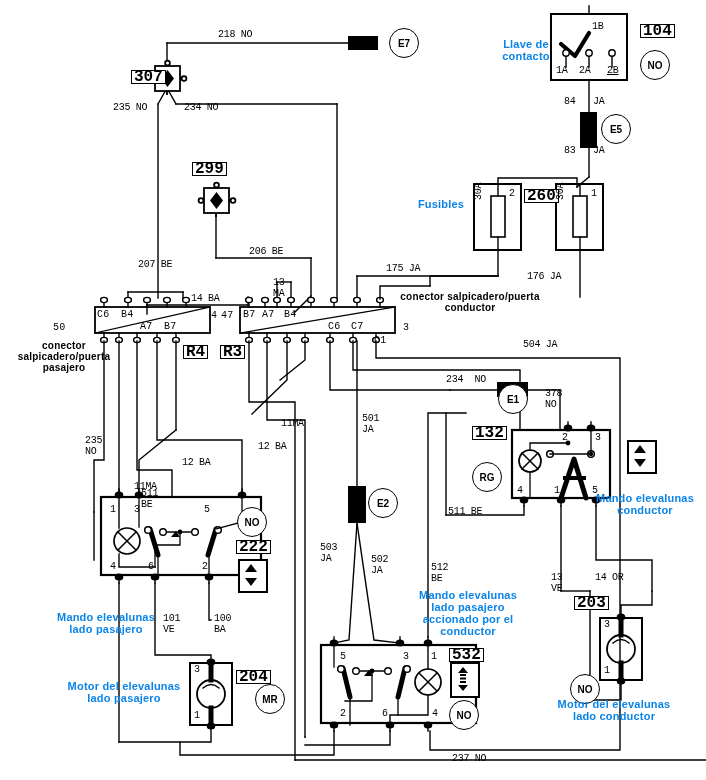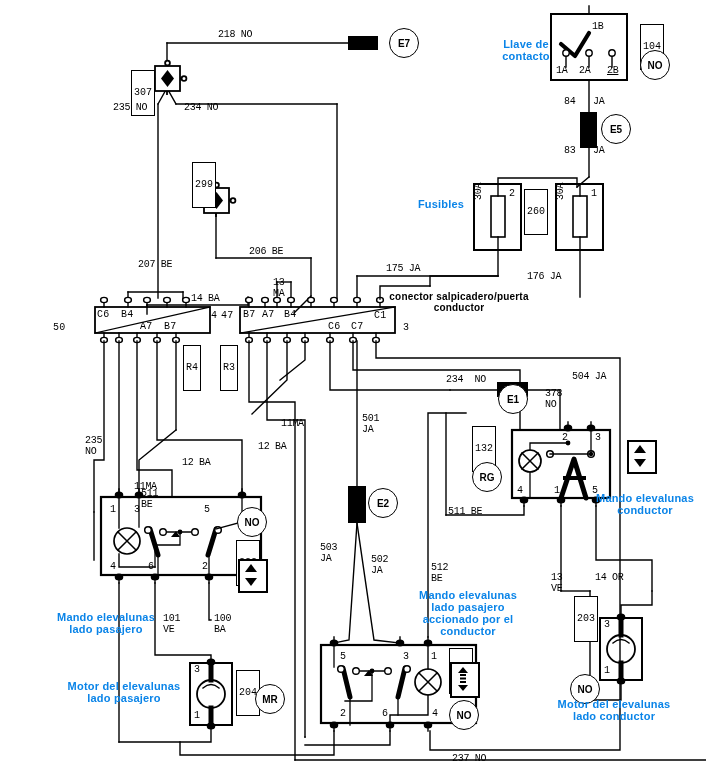--- a/index.html
+++ b/index.html
@@ -6,22 +6,22 @@
   body{font-family:"Liberation Sans",sans-serif;}
   #stage{position:relative;width:706px;height:780px;background:#fff;overflow:hidden;}
   #stage svg{position:absolute;left:0;top:0;}
   .lbl{position:absolute;font-family:"Liberation Sans",sans-serif;font-size:10px;color:#000;
        white-space:pre;line-height:11px;letter-spacing:0.2px;}
   .lbl.mono{font-family:"Liberation Mono",monospace;font-size:10px;letter-spacing:-0.3px;}
   .lbl.blue{color:#0a84e8;font-weight:bold;font-size:11px;line-height:12px;text-align:center;}
   .lbl.blk{font-weight:bold;font-size:10px;line-height:11px;text-align:center;}
   .lbl.pin{font-family:"Liberation Mono",monospace;font-size:10px;}
   .boxnum{position:absolute;border:1.6px solid #000;background:#fff;
-          font-family:"Liberation Mono",monospace;font-size:10px;font-weight:normal;
-          color:#000;padding:16px 2px;line-height:12px;letter-spacing:0px;}
+          font-family:"Liberation Mono",monospace;font-size:16px;font-weight:bold;
+          color:#000;padding:0px 2px;line-height:12px;letter-spacing:0px;}
   .circ{position:absolute;border:1.8px solid #000;border-radius:50%;background:#fff;
         font-family:"Liberation Sans",sans-serif;font-weight:bold;font-size:10px;
         display:flex;align-items:center;justify-content:center;color:#000;}
 </style>
 </head>
 <body>
 
 <div id="stage">
 
 <svg width="706" height="780" viewBox="0 0 706 780">
@@ -359,22 +359,25 @@
 lado pasajero</div>
 <div class="lbl blue" style="left:416px;top:589px;width:104px;">Mando elevalunas
 lado pasajero
 accionado por el
 conductor</div>
 <div class="lbl blue" style="left:62px;top:680px;width:124px;">Motor del elevalunas
 lado pasajero</div>
 <div class="lbl blue" style="left:552px;top:698px;width:124px;">Motor del elevalunas
 lado conductor</div>
 
-<div class="lbl blk" style="left:374px;top:291px;width:170px;">conector salpicadero/puerta
+<div class="lbl blk" style="left:385px;top:291px;width:170px;">conector salpicadero/puerta
 conductor</div>
+<div class="lbl blk" style="left:8px;top:340px;width:112px;">conector
+salpicadero/puerta
+pasajero</div>
 
 <div class="lbl mono" style="left:592px;top:21px;">1B</div>
 <div class="lbl mono" style="left:556px;top:65px;">1A</div>
 <div class="lbl mono" style="left:579px;top:65px;">2A</div>
 <div class="lbl mono" style="left:607px;top:65px;text-decoration:underline;">2B</div>
 
 <div class="lbl mono" style="left:509px;top:188px;">2</div>
 <div class="lbl mono" style="left:591px;top:188px;">1</div>
 <div class="lbl mono" style="left:473px;top:200px;transform:rotate(-90deg);transform-origin:left top;">30A</div>
 <div class="lbl mono" style="left:555px;top:200px;transform:rotate(-90deg);transform-origin:left top;">30A</div>
@@ -386,21 +389,21 @@
 <div class="lbl pin" style="left:140px;top:321px;">A7</div>
 <div class="lbl pin" style="left:164px;top:321px;">B7</div>
 
 <div class="lbl pin" style="left:221px;top:310px;">47</div>
 <div class="lbl pin" style="left:403px;top:322px;">3</div>
 <div class="lbl pin" style="left:243px;top:309px;">B7</div>
 <div class="lbl pin" style="left:262px;top:309px;">A7</div>
 <div class="lbl pin" style="left:284px;top:309px;">B4</div>
 <div class="lbl pin" style="left:328px;top:321px;">C6</div>
 <div class="lbl pin" style="left:351px;top:321px;">C7</div>
-<div class="lbl pin" style="left:374px;top:310px;text-align:right;">C1</div>
+<div class="lbl pin" style="left:374px;top:335px;text-align:right;">C1</div>
 
 <div class="lbl mono" style="left:110px;top:504px;">1</div>
 <div class="lbl mono" style="left:134px;top:504px;">3</div>
 <div class="lbl mono" style="left:204px;top:504px;">5</div>
 <div class="lbl mono" style="left:110px;top:561px;">4</div>
 <div class="lbl mono" style="left:148px;top:561px;">6</div>
 <div class="lbl mono" style="left:202px;top:561px;">2</div>
 
 <div class="lbl mono" style="left:562px;top:432px;">2</div>
 <div class="lbl mono" style="left:595px;top:432px;">3</div>
@@ -427,21 +430,21 @@
 <div class="lbl mono" style="left:138px;top:259px;">207 BE</div>
 <div class="lbl mono" style="left:191px;top:293px;">14 BA</div>
 <div class="lbl mono" style="left:273px;top:277px;">13
 MA</div>
 <div class="lbl mono" style="left:564px;top:96px;">84</div>
 <div class="lbl mono" style="left:593px;top:96px;">JA</div>
 <div class="lbl mono" style="left:564px;top:145px;">83</div>
 <div class="lbl mono" style="left:593px;top:145px;">JA</div>
 <div class="lbl mono" style="left:386px;top:263px;">175 JA</div>
 <div class="lbl mono" style="left:527px;top:271px;">176 JA</div>
-<div class="lbl mono" style="left:572px;top:339px;margin-top:32px;">504 JA</div>
+<div class="lbl mono" style="left:523px;top:339px;">504 JA</div>
 <div class="lbl mono" style="left:446px;top:374px;">234  NO</div>
 <div class="lbl mono" style="left:545px;top:388px;">378
 NO</div>
 <div class="lbl mono" style="left:85px;top:435px;">235
 NO</div>
 <div class="lbl mono" style="left:101px;top:488px;margin-left:40px;">511
 BE</div>
 <div class="lbl mono" style="left:134px;top:481px;">11MA</div>
 <div class="lbl mono" style="left:182px;top:457px;">12 BA</div>
 <div class="lbl mono" style="left:258px;top:441px;">12 BA</div>

